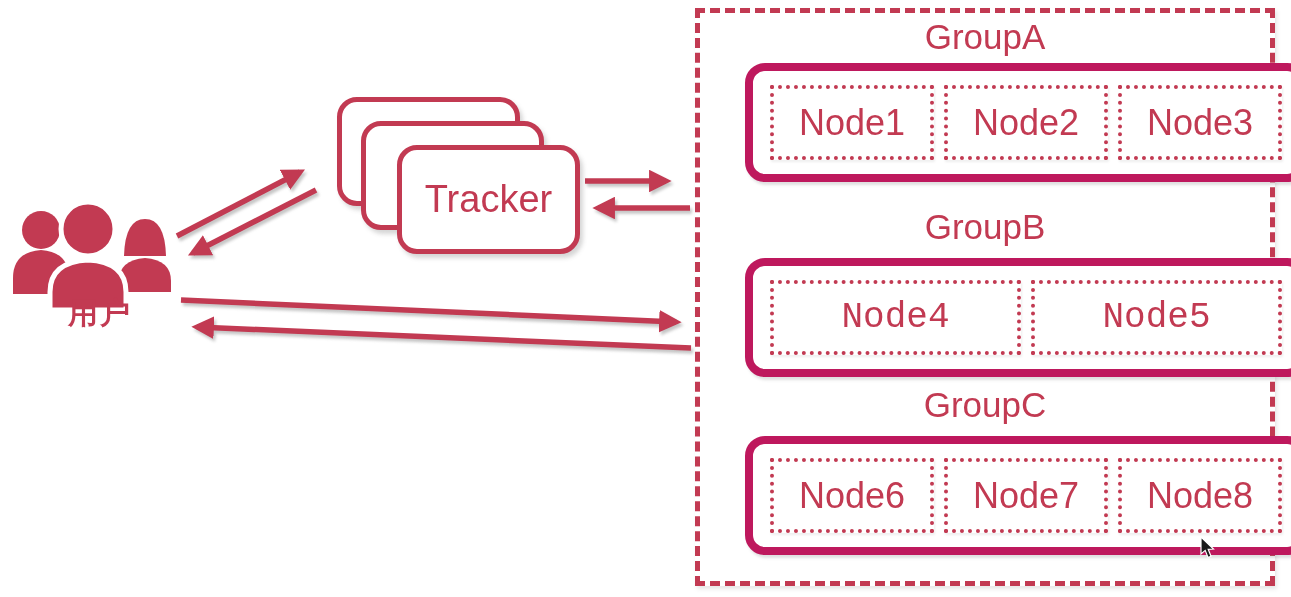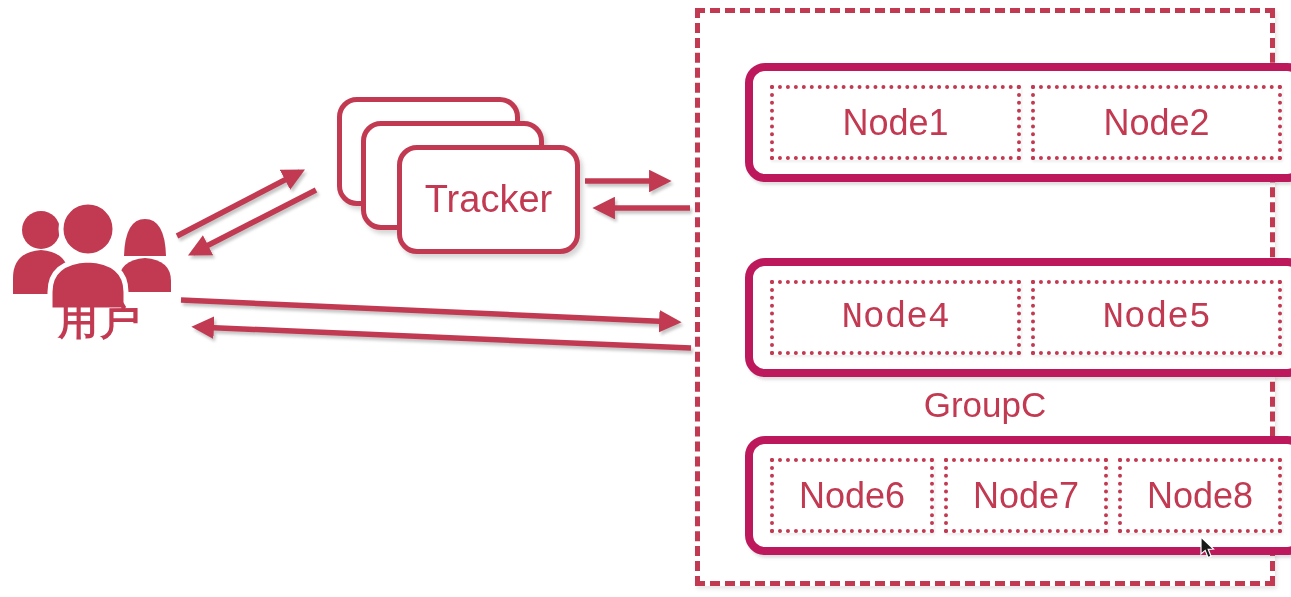--- a/index.html
+++ b/index.html
@@ -15,21 +15,21 @@
   .arrows{
     position:absolute;left:0;top:0;width:1291px;height:597px;
     pointer-events:none;
     filter:drop-shadow(2.5px 3px 1.5px rgba(110,110,110,.40));
   }
   .arrows line{stroke:#C23A52;stroke-width:5.5;}
   
   .users-icon{position:absolute;left:6px;top:196px;width:168px;height:116px;}
   .users-label{
     position:absolute;left:18px;top:293px;width:164px;
-    text-align:center;font-size:40px;font-weight:bold;letter-spacing:2px;
+    text-align:center;font-size:30px;font-weight:bold;letter-spacing:2px;
   }
   
   .tracker{position:absolute;left:337px;top:97px;width:232px;height:163px;}
   .tcard{
     position:absolute;width:183px;height:109px;
     background:#fff;border:5px solid #C23A52;border-radius:20px;
     box-sizing:border-box;
     box-shadow:3px 4px 4px rgba(90,90,90,.25);
   }
   .tcard.back{left:0;top:0;}
@@ -107,25 +107,28 @@
   <div class="tracker">
     <div class="tcard back"></div>
     <div class="tcard mid"></div>
     <div class="tcard front">
       <span>Tracker</span>
     </div>
   </div>
 
   <div class="cluster">
 
+    <div class="group-label lbl-a">GroupA</div>
     <div class="group-box box-a">
       <div class="node">Node1</div>
       <div class="node">Node2</div>
+      <div class="node">Node3</div>
     </div>
 
+    <div class="group-label lbl-b">GroupB</div>
     <div class="group-box box-b">
       <div class="node">Node4</div>
       <div class="node">Node5</div>
     </div>
 
     <div class="group-label lbl-c">GroupC</div>
     <div class="group-box box-c">
       <div class="node">Node6</div>
       <div class="node">Node7</div>
       <div class="node">Node8</div>

